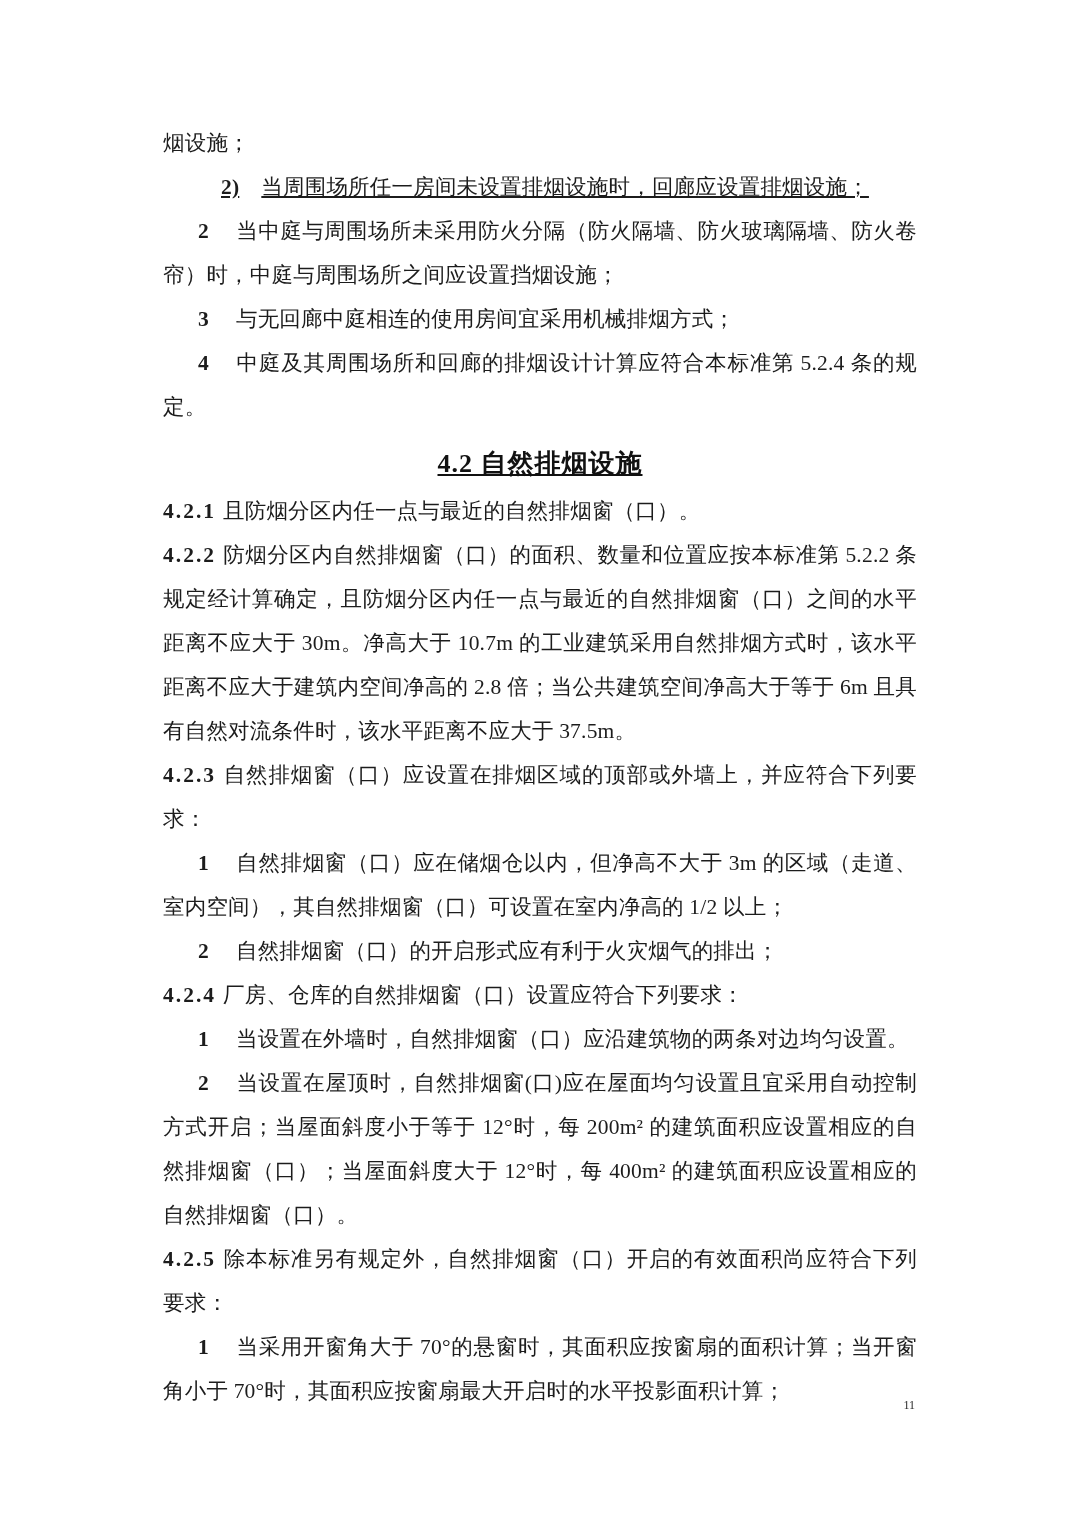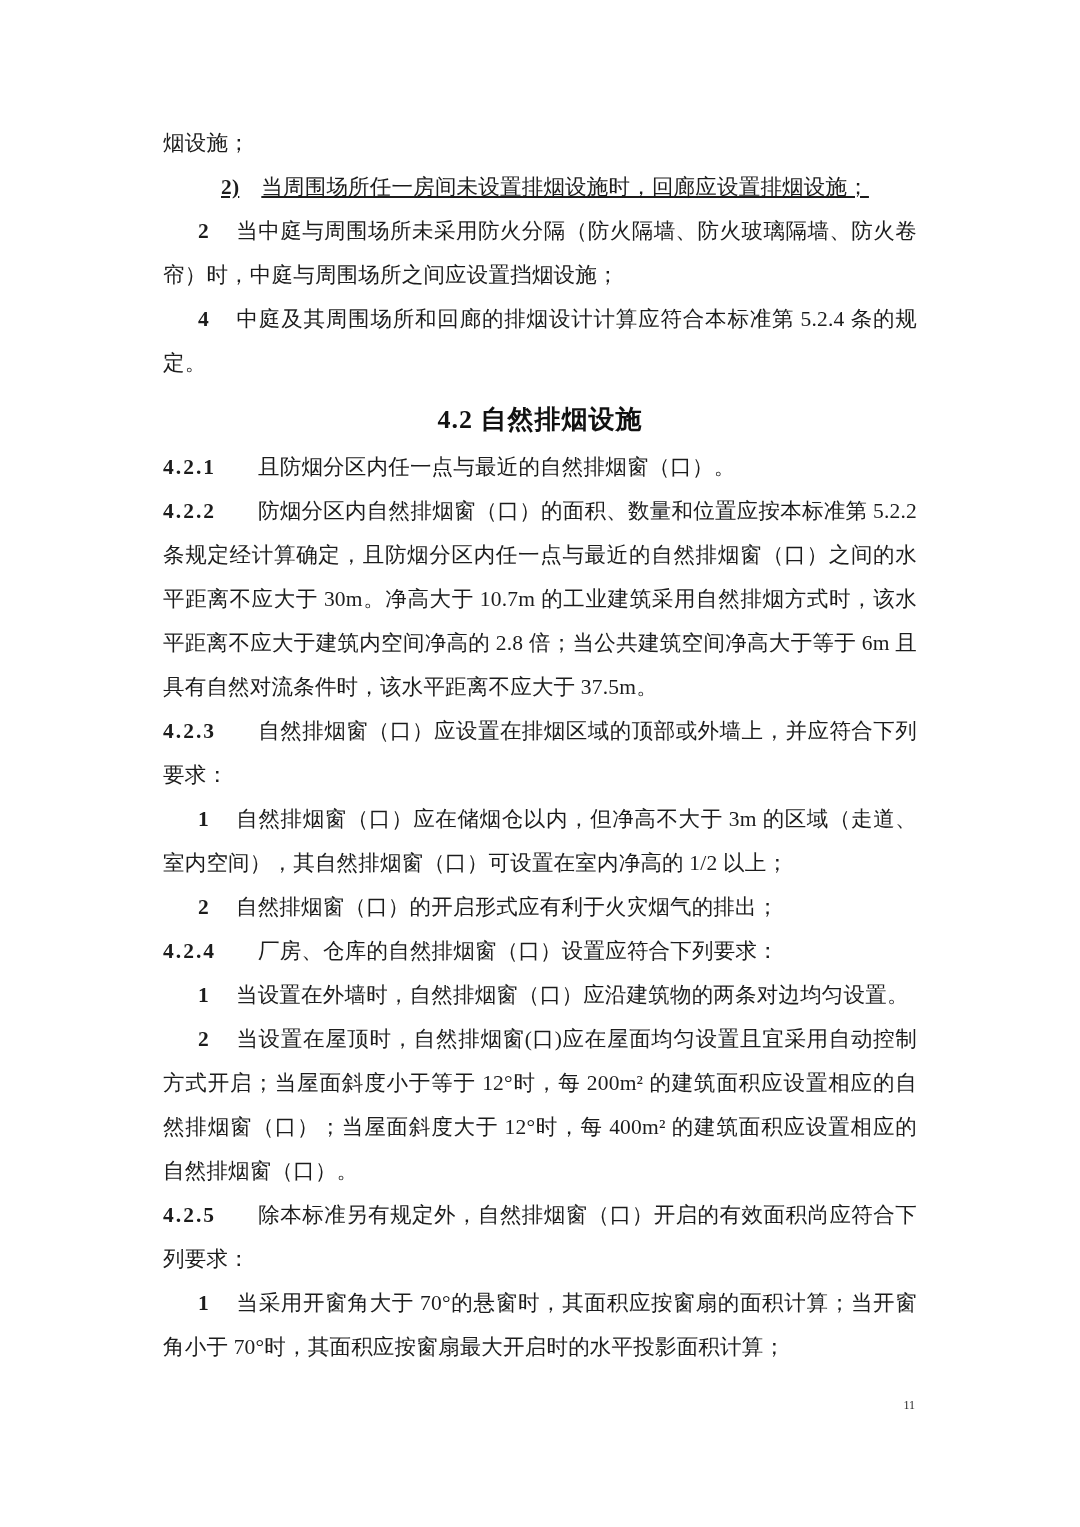--- a/index.html
+++ b/index.html
@@ -30,59 +30,61 @@
     letter-spacing:0.2px;
   }
   .para .num {
     font-weight:bold;
     font-family:"Liberation Serif","DejaVu Serif",serif;
   }
   .para .txt { }
 
   
   .clause { text-indent:0; }
-  .clause .num { margin-right:42px; letter-spacing:2px; }
+  .clause .num { margin-right:7px; letter-spacing:2px; }
 
   
   .item { text-indent:35px; }
   .item .num { margin-right:27px; }
 
   
   .subitem { text-indent:58px;text-decoration:underline; }
   .subitem .num { margin-right:22px; }
 
   
   .continuation { text-indent:0; }
 
   .heading {
     font-size:26px;
     line-height:46px;
     font-weight:bold;
     text-align:center;
     color:#111111;
     margin:12px 0 2px 0;
     letter-spacing:1px;
+    text-decoration:underline;
   }
 
   .page-number {
     position:absolute;
     top:1398px;
     right:165px;
     font-size:12px;
     color:#2a2a2a;
   }
 </style>
 </head>
 <body>
 
 <div class="page">
   <main class="content" id="content">
       <p class="para continuation"><span class="txt">烟设施；</span></p>
       <p class="para subitem"><span class="num">2)</span><span class="txt">当周围场所任一房间未设置排烟设施时，回廊应设置排烟设施；</span></p>
       <p class="para item"><span class="num">2</span><span class="txt">当中庭与周围场所未采用防火分隔（防火隔墙、防火玻璃隔墙、防火卷帘）时，中庭与周围场所之间应设置挡烟设施；</span></p>
+      <p class="para item"><span class="num">3</span><span class="txt">与无回廊中庭相连的使用房间宜采用机械排烟方式；</span></p>
       <p class="para item"><span class="num">4</span><span class="txt">中庭及其周围场所和回廊的排烟设计计算应符合本标准第 5.2.4 条的规定。</span></p>
       <h2 class="heading">4.2 自然排烟设施</h2>
       <p class="para clause"><span class="num">4.2.1</span><span class="txt">且防烟分区内任一点与最近的自然排烟窗（口）。</span></p>
       <p class="para clause"><span class="num">4.2.2</span><span class="txt">防烟分区内自然排烟窗（口）的面积、数量和位置应按本标准第 5.2.2 条规定经计算确定，且防烟分区内任一点与最近的自然排烟窗（口）之间的水平距离不应大于 30m。净高大于 10.7m 的工业建筑采用自然排烟方式时，该水平距离不应大于建筑内空间净高的 2.8 倍；当公共建筑空间净高大于等于 6m 且具有自然对流条件时，该水平距离不应大于 37.5m。</span></p>
       <p class="para clause"><span class="num">4.2.3</span><span class="txt">自然排烟窗（口）应设置在排烟区域的顶部或外墙上，并应符合下列要求：</span></p>
       <p class="para item"><span class="num">1</span><span class="txt">自然排烟窗（口）应在储烟仓以内，但净高不大于 3m 的区域（走道、室内空间），其自然排烟窗（口）可设置在室内净高的 1/2 以上；</span></p>
       <p class="para item"><span class="num">2</span><span class="txt">自然排烟窗（口）的开启形式应有利于火灾烟气的排出；</span></p>
       <p class="para clause"><span class="num">4.2.4</span><span class="txt">厂房、仓库的自然排烟窗（口）设置应符合下列要求：</span></p>
       <p class="para item"><span class="num">1</span><span class="txt">当设置在外墙时，自然排烟窗（口）应沿建筑物的两条对边均匀设置。</span></p>
       <p class="para item"><span class="num">2</span><span class="txt">当设置在屋顶时，自然排烟窗(口)应在屋面均匀设置且宜采用自动控制方式开启；当屋面斜度小于等于 12°时，每 200m² 的建筑面积应设置相应的自然排烟窗（口）；当屋面斜度大于 12°时，每 400m² 的建筑面积应设置相应的自然排烟窗（口）。</span></p>

